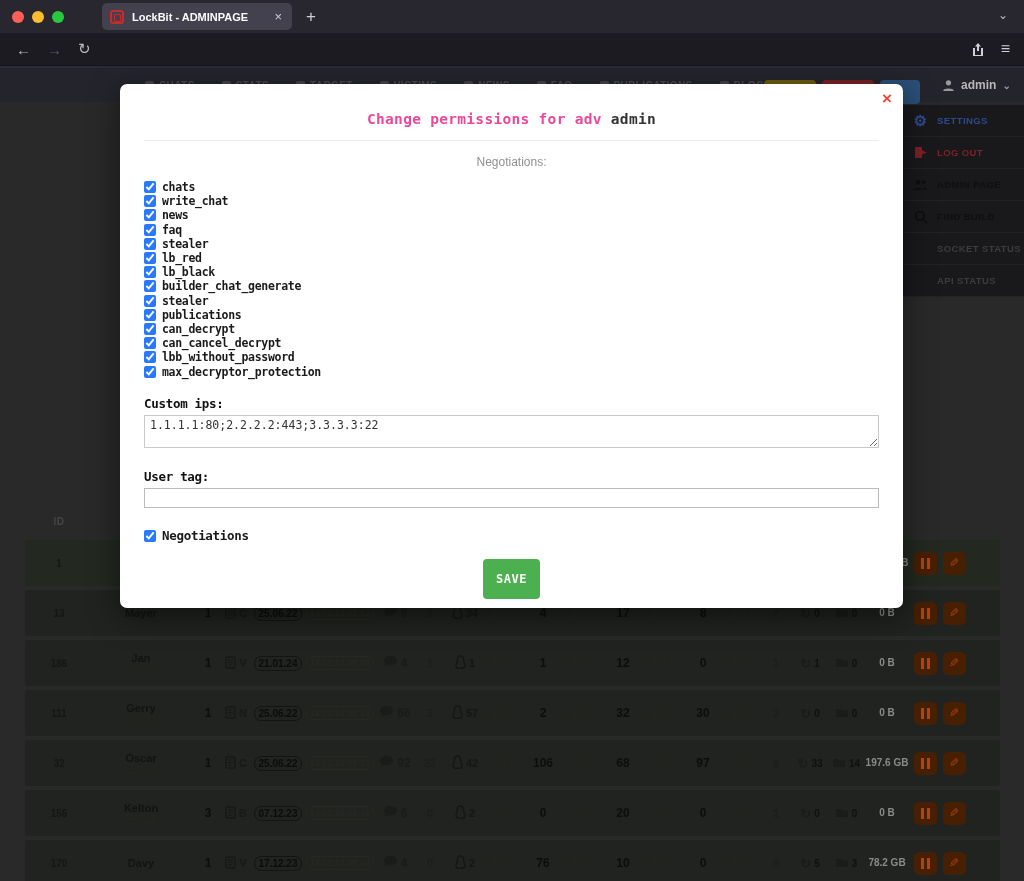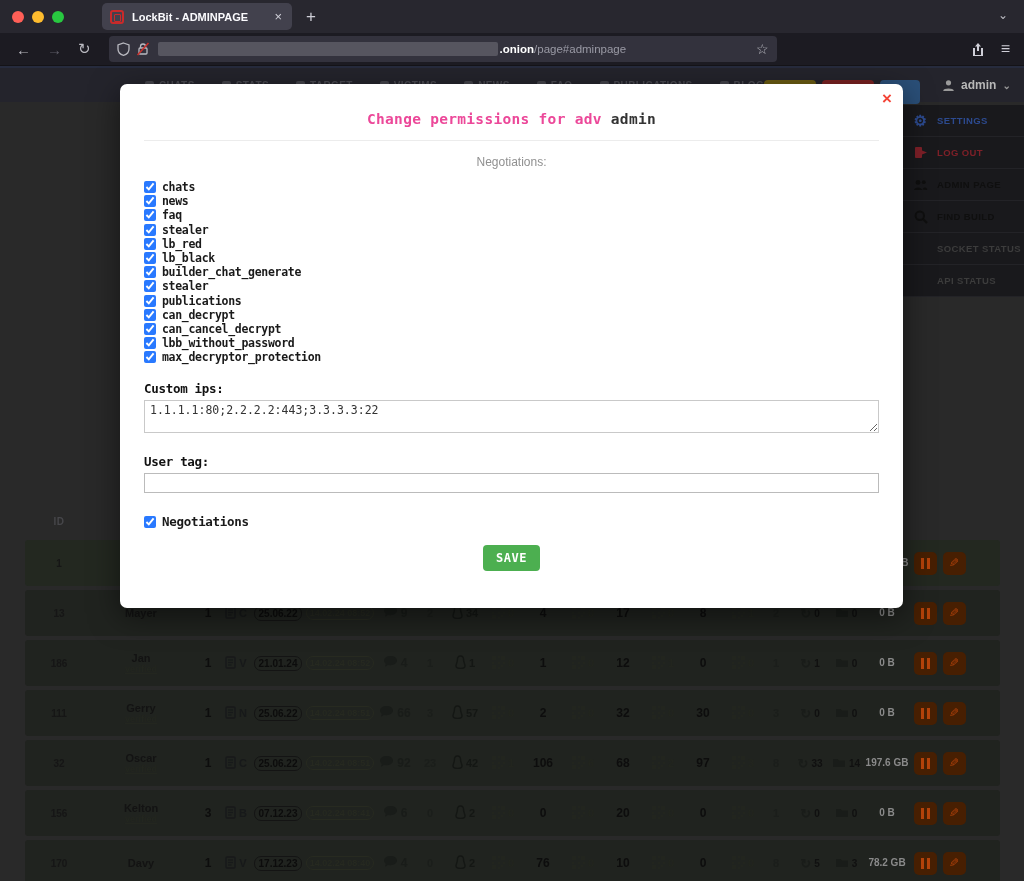--- a/index.html
+++ b/index.html
@@ -96,21 +96,21 @@
   .cb-row { display:flex; align-items:center; gap:6px; height:14.2px; }
   .cb-row input { width:12px; height:12px; accent-color:#2979ff; }
   .cb-row span { font-size:11.5px; font-weight:bold; color:#1a1a1a; letter-spacing:-0.3px;}
   .m-label { margin-top:17px; font-size:12.5px; font-weight:bold; color:#111; letter-spacing:-0.3px;}
   .m-ips { margin-top:4px; width:735px; height:33px; resize:both; border:1px solid #c9c9c9;
            font-size:11.5px; color:#333; padding:2px 5px; font-family:"DejaVu Sans Mono",monospace;}
   .m-tag { margin-top:4px; width:735px; height:20px; border:1px solid #bbbbbb; padding:0 5px; font-size:12px;}
   .m-neg { margin-top:21px; }
   .m-neg span { font-size:12.5px; }
   .m-savebar { display:flex; justify-content:center; margin-top:16px; }
-  .save-btn { background:#4caf50; color:#ffffff; border:none; border-radius:4px; height:26px;
+  .save-btn { background:#4caf50; color:#ffffff; border:none; border-radius:4px; height:40px;
               padding:0 13px; font-size:12px; font-weight:bold; letter-spacing:.5px;
               font-family:"DejaVu Sans Mono",monospace; }
 </style>
 </head>
 <body>
 
 <div class="titlebar">
   <div class="lights">
     <div class="light l-red"></div>
     <div class="light l-yellow"></div>
@@ -122,33 +122,20 @@
     <div class="tab-close">×</div>
   </div>
   <div class="newtab">+</div>
   <div class="tabstrip-chevron">⌄</div>
 </div>
 
 <div class="toolbar">
   <div class="nav-glyph">←</div>
   <div class="nav-glyph dim">→</div>
   <div class="nav-glyph">↻</div>
-  <div class="urlbar">
-    <svg width="13" height="14" viewBox="0 0 13 14">
-      <path d="M6.5 1 L12 3 V7 C12 10.5 9.5 12.5 6.5 13.3 C3.5 12.5 1 10.5 1 7 V3 Z" fill="none" stroke="#b9b9c0" stroke-width="1.3"></path>
-    </svg>
-    <svg width="14" height="14" viewBox="0 0 14 14" style="margin-left:6px">
-      <rect x="3" y="6" width="8" height="6" rx="1" fill="none" stroke="#b9b9c0" stroke-width="1.3"></rect>
-      <path d="M4.5 6 V4.5 A2.5 2.5 0 0 1 9.5 4.5 V6" fill="none" stroke="#b9b9c0" stroke-width="1.3"></path>
-      <line x1="1.5" y1="13" x2="12.5" y2="1" stroke="#c9302c" stroke-width="1.6"></line>
-    </svg>
-    <div class="redact"></div>
-    <div class="url-text"><b>.onion</b><span>/page#adminpage</span></div>
-    <div class="url-star">☆</div>
-  </div>
   <div class="tb-right">
     <svg width="14" height="15" viewBox="0 0 14 15">
       <path d="M2 6 H4 V13 H10 V6 H12 V14 H2 Z" fill="#cfcfd8"></path>
       <path d="M7 1 L10 4.5 H8 V9 H6 V4.5 H4 Z" fill="#cfcfd8"></path>
     </svg>
     <div class="hamburger">≡</div>
   </div>
 </div>
 
 <div class="page">
@@ -1089,20 +1076,24 @@
     </div>
     <hr class="m-div">
     <div class="m-perm">Negotiations:</div>
     <div class="cb-list mono" id="cb-list">
         <label class="cb-row">
           <input type="checkbox" checked="" style="">
           <span>chats</span>
         </label>
         <label class="cb-row">
           <input type="checkbox" checked="" style="">
+          <span>write_chat</span>
+        </label>
+        <label class="cb-row">
+          <input type="checkbox" checked="" style="">
           <span>news</span>
         </label>
         <label class="cb-row">
           <input type="checkbox" checked="" style="">
           <span>faq</span>
         </label>
         <label class="cb-row">
           <input type="checkbox" checked="" style="">
           <span>stealer</span>
         </label>

